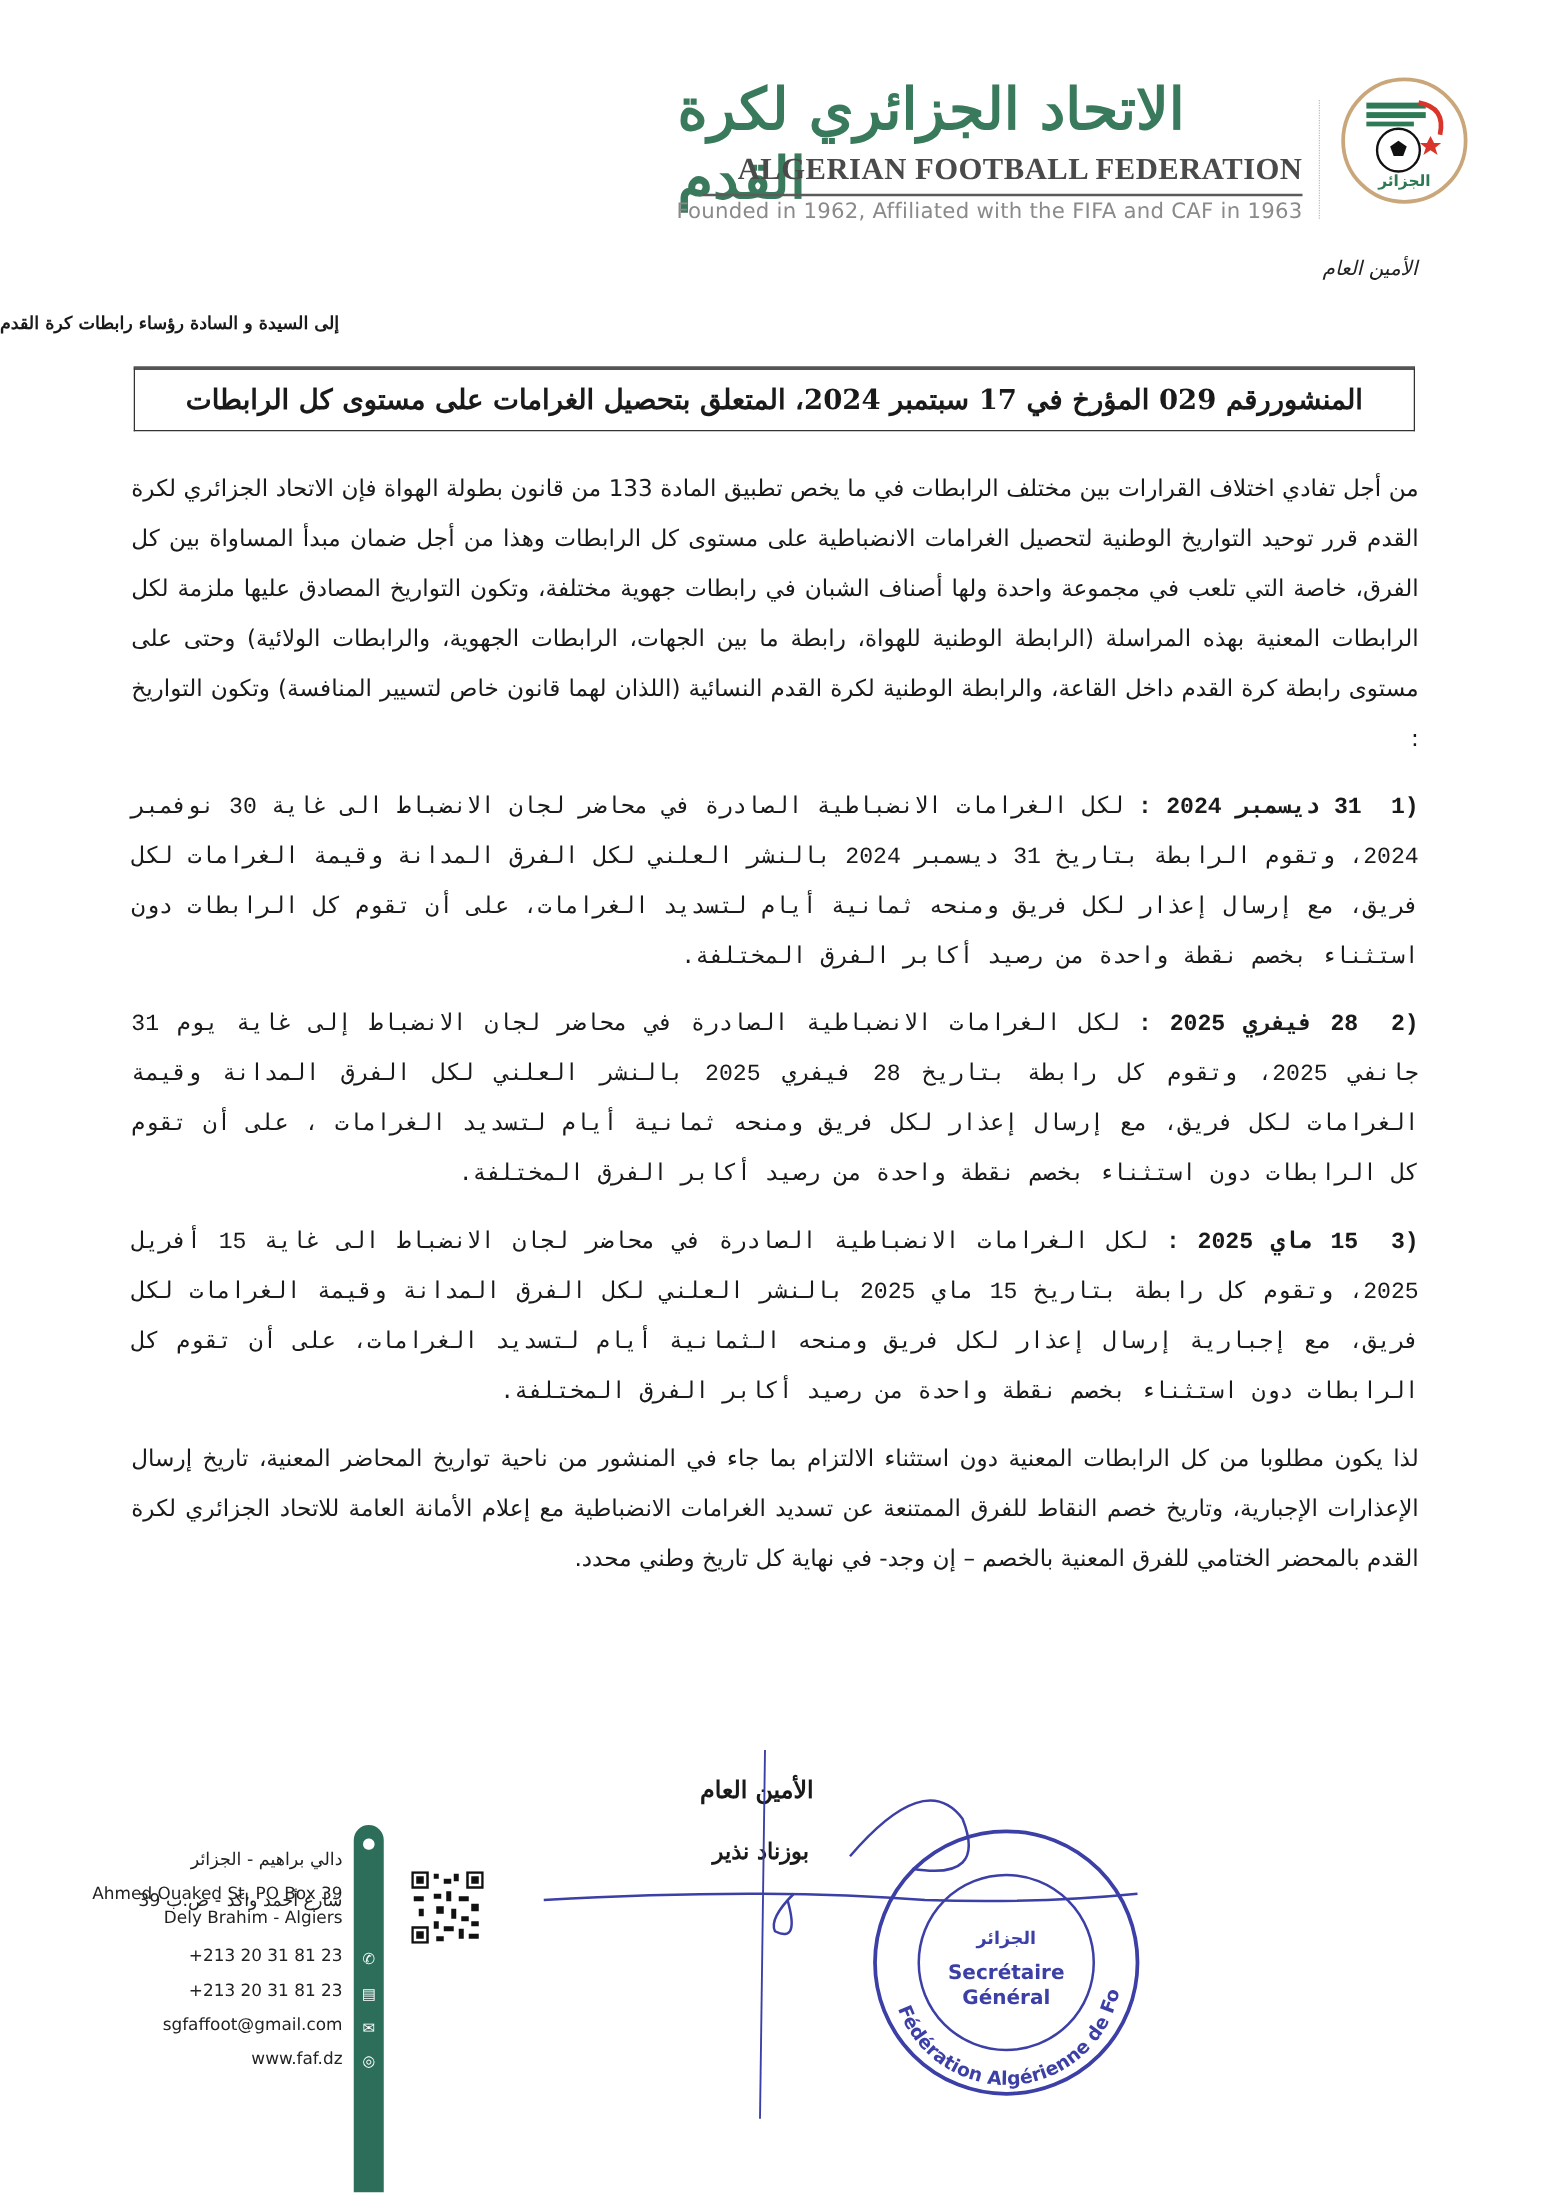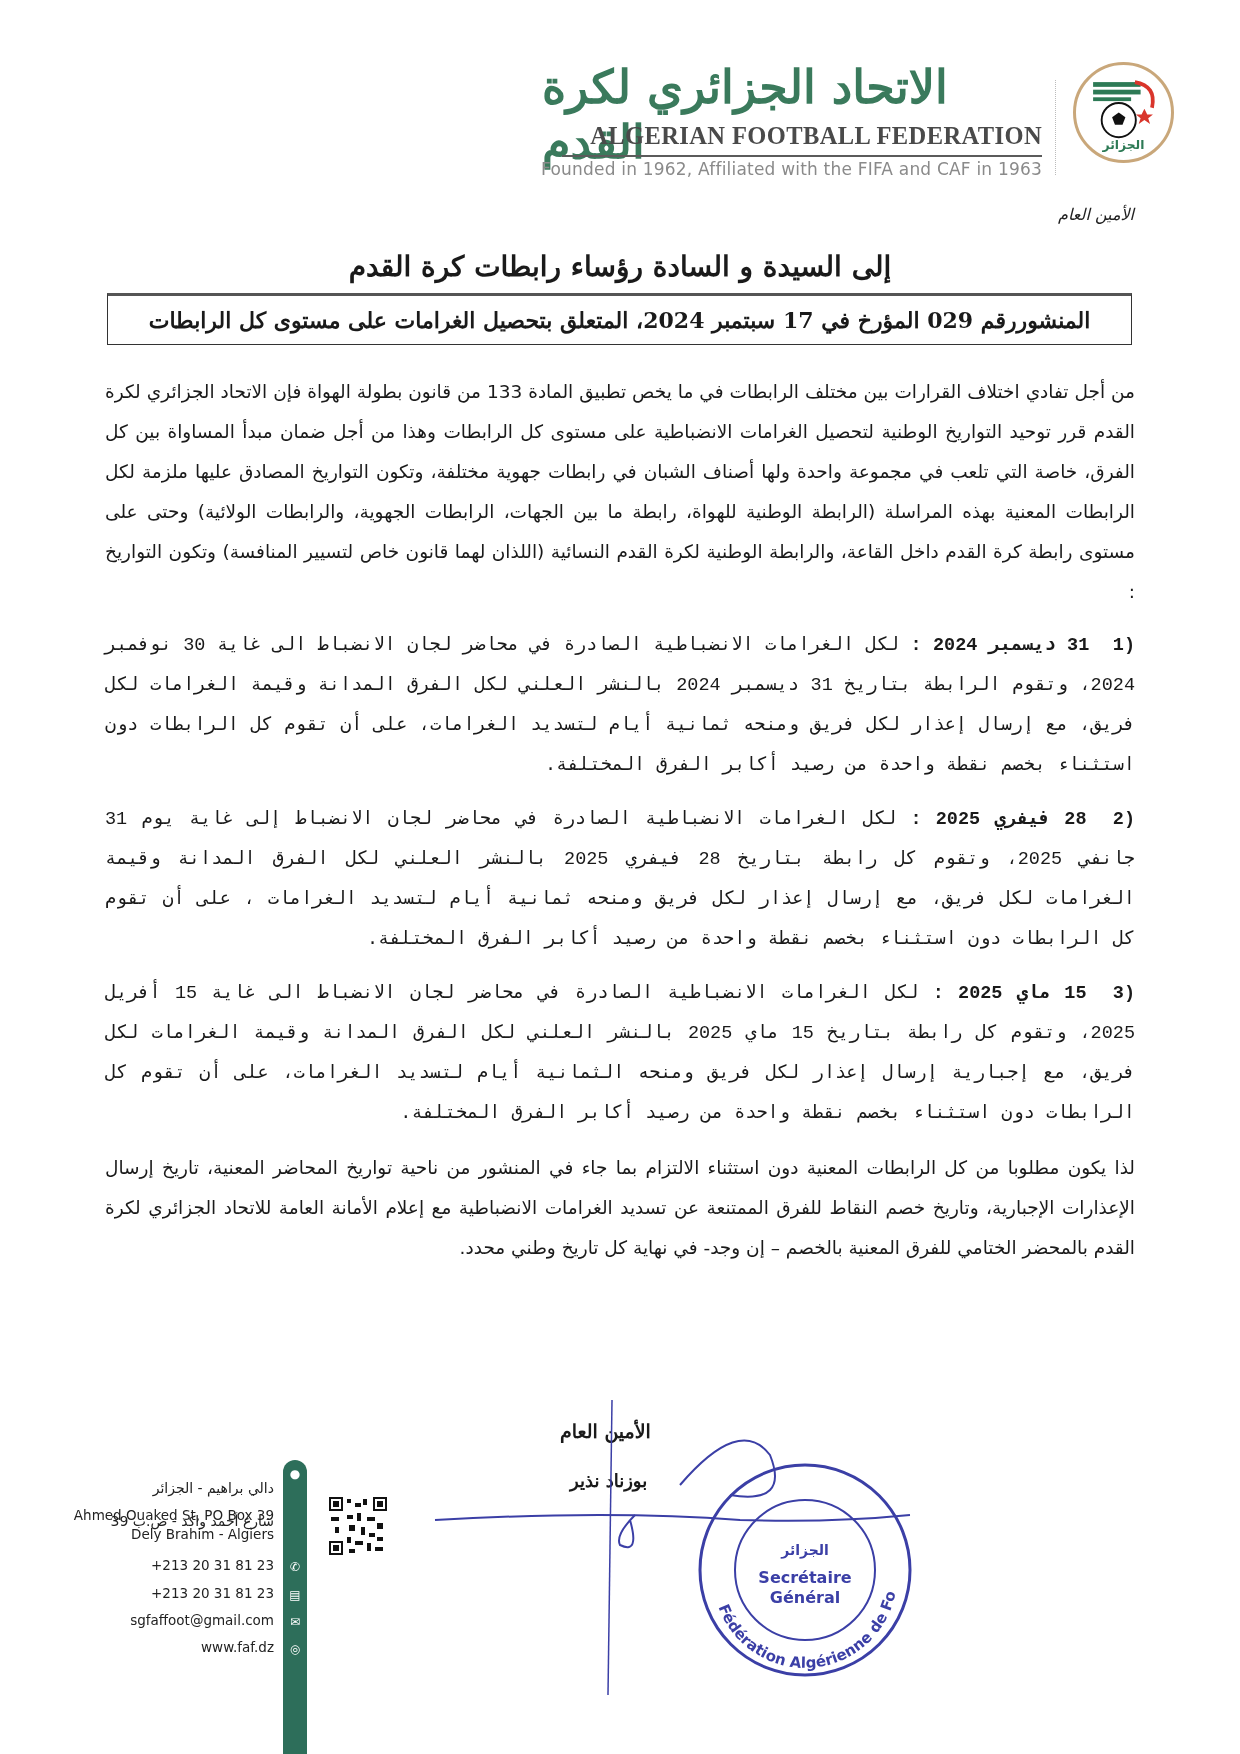--- a/index.html
+++ b/index.html
@@ -17,22 +17,22 @@
              font-family: "DejaVu Sans", sans-serif; white-space: nowrap; letter-spacing: 0.2px; }
   .hdr-vline { position: absolute; left: 1055px; top: 80px; width: 1px; height: 95px;
                border-left: 1px dotted #bbb; }
   .logo { position: absolute; left: 1073px; top: 62px; width: 95px; height: 95px; border-radius: 50%;
           border: 3px solid #c9a77a; background: #fff; overflow: hidden; }
   .logo svg { width: 100%; height: 100%; }
   .sg-handwritten { position: absolute; left: 1058px; top: 205px; font-family: "DejaVu Serif", serif;
                     font-size: 16px; font-style: italic; color: #222; direction: rtl; }
 
   
-  .recipient { position: absolute; left: 0; right: 0; top: 250px; text-align: center;
-               font-family: "DejaVu Serif", serif; font-weight: bold; font-size: 28px; direction: rtl; }
+  .recipient { position: absolute; left: 0; right: 0; top: 250px; text-align: left;
+               font-family: "DejaVu Serif", serif; font-weight: bold; font-size: 14px; direction: rtl; }
 
   .subject-box { position: absolute; left: 107px; top: 293px; width: 1025px; height: 52px;
                  border: 1.5px solid #333; border-top: 3px solid #555; box-sizing: border-box;
                  display: flex; align-items: center; justify-content: center; text-align: center; }
   .subject-box span { font-family: "DejaVu Serif", serif; font-weight: bold; font-size: 22px; direction: rtl; }
 
   
   .body { position: absolute; left: 105px; width: 1030px; top: 372px; direction: rtl; text-align: justify;
           font-family: "DejaVu Sans", sans-serif; font-size: 18.5px; line-height: 40px; }
   .greeting { font-weight: bold; font-size: 19px; margin-bottom: 6px; font-family: "DejaVu Serif", serif; }

